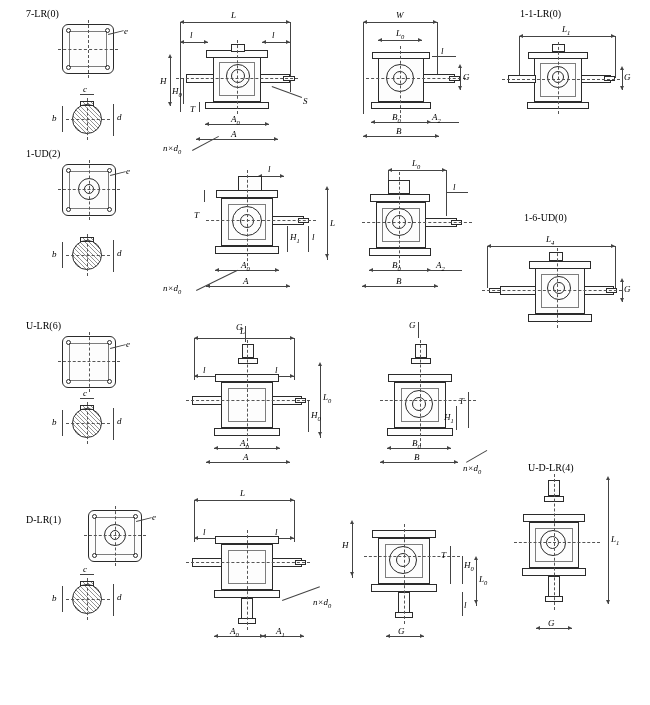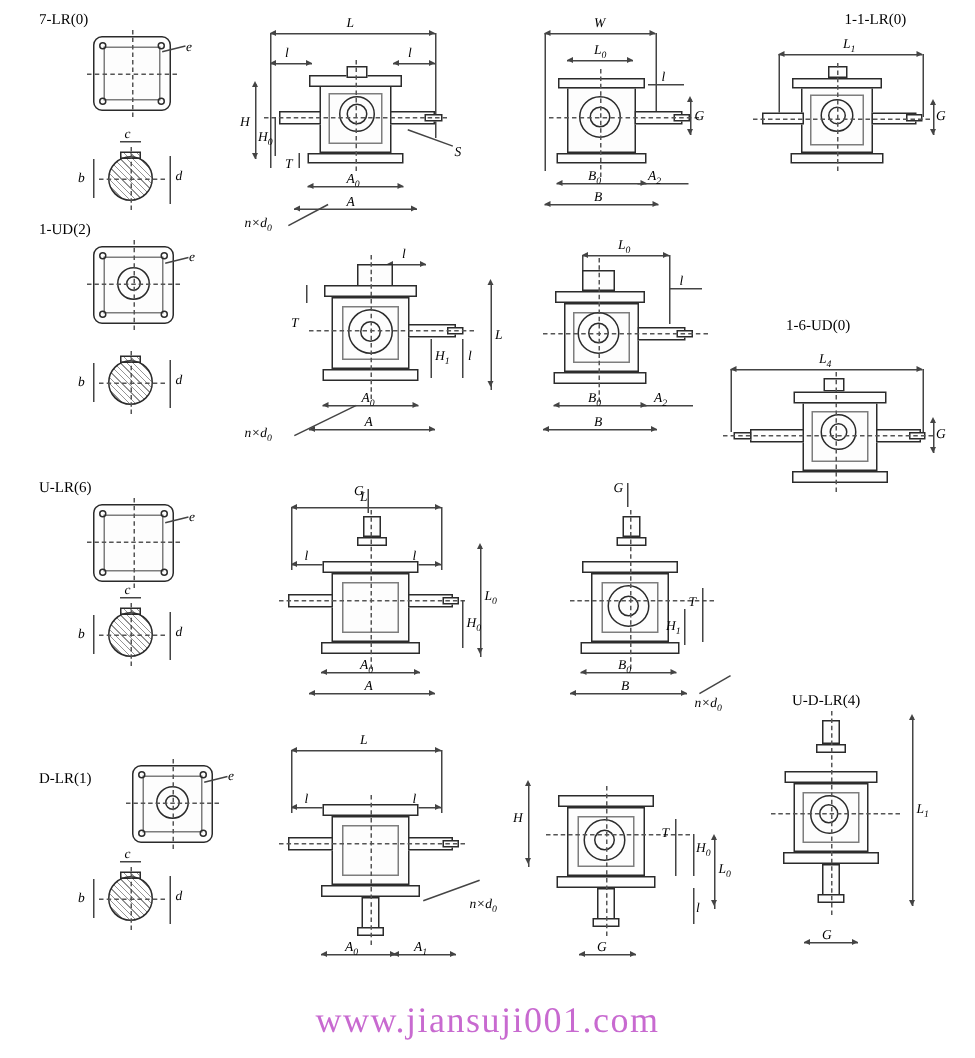--- a/index.html
+++ b/index.html
@@ -207,21 +207,21 @@
     <div class="lbl it" style="left:392px;top:112px;"><span>B</span><span class="sub">0</span></div>
     <div class="hline dim" style="left:425px;top:122px;width:34px;"></div>
     <div class="lbl it" style="left:432px;top:112px;"><span>A</span><span class="sub">2</span></div>
     <div class="hline dim" style="left:363px;top:136px;width:76px;"></div>
     <div class="ar l" style="left:363px;top:134px;"></div>
     <div class="ar r" style="left:435px;top:134px;"></div>
     <div class="lbl it" style="left:396px;top:126px;">B</div>
   </div>
 
   <div>
-    <div class="title" style="left:520px;top:8px;margin-left:43px;">1-1-LR(0)</div>
+    <div class="title" style="left:520px;top:8px;">1-1-LR(0)</div>
     <div class="hline dim" style="left:519px;top:36px;width:96px;"></div>
     <div class="ar l" style="left:519px;top:34px;"></div>
     <div class="ar r" style="left:611px;top:34px;"></div>
     <div class="vline dim" style="left:519px;top:36px;height:42px;"></div>
     <div class="vline dim" style="left:615px;top:36px;height:42px;"></div>
     <div class="lbl it" style="left:562px;top:24px;"><span>L</span><span class="sub">1</span></div>
 
     <div class="box" style="left:534px;top:58px;width:48px;height:44px;"></div>
     <div class="box light" style="left:540px;top:63px;width:36px;height:34px;"></div>
     <div class="circ" style="left:547px;top:66px;width:22px;height:22px;"></div>
@@ -611,14 +611,13 @@
 
     <div class="vline dim" style="left:462px;top:592px;height:24px;"></div>
     <div class="lbl it" style="left:464px;top:600px;">l</div>
 
     <div class="hline dim" style="left:386px;top:636px;width:38px;"></div>
     <div class="ar l" style="left:386px;top:634px;"></div>
     <div class="ar r" style="left:420px;top:634px;"></div>
     <div class="lbl it" style="left:398px;top:626px;">G</div>
   </div>
 
-  <div class="watermark">www.jiansuji001.com</div>
 </div>
 
 </body></html>

